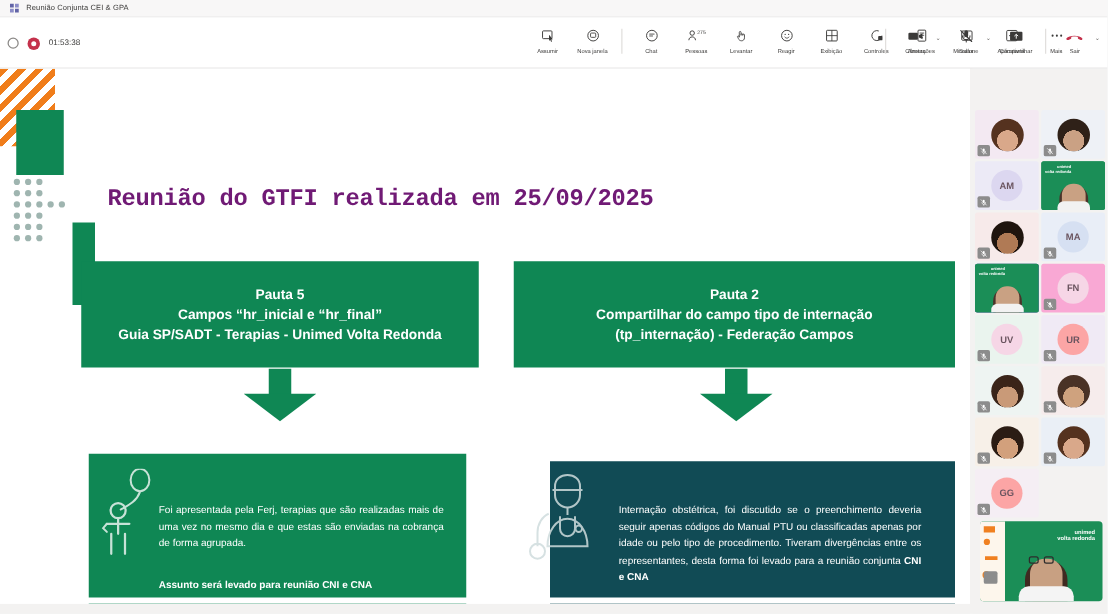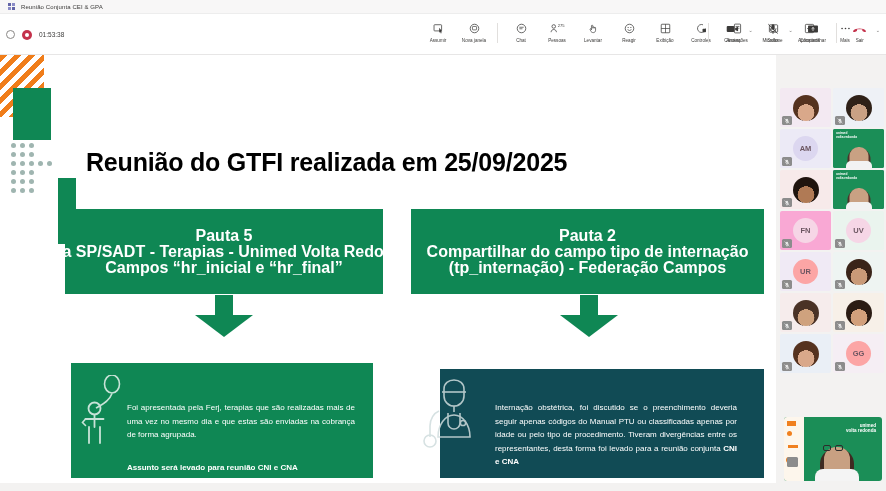--- a/index.html
+++ b/index.html
@@ -67,29 +67,29 @@
   }
   .deco-green1 { position: absolute; left: 13px; top: 33px; width: 38px; height: 52px; background: #0f8754; }
   .deco-green2 { position: absolute; left: 58px; top: 123px; width: 18px; height: 66px; background: #0f8754; }
   .deco-dots { position: absolute; left: 11px; top: 88px; width: 46px; height: 50px; }
   .deco-dots span { position: absolute; width: 5px; height: 5px; border-radius: 50%; background: #9fb5b0; }
   .deco-dots span.hollow { background: transparent; border: 1.1px solid #ffffff; width: 5px; height: 5px; }
   .deco-bottomline { position: absolute; left: 0; bottom: 0; width: 776px; height: 5px; background: #ffffff; }
 
   .slide-title {
     position: absolute; left: 86px; top: 93px;
-    font-size: 25px; font-weight: bold; color: #000000; letter-spacing: -0.2px;
+    font-size: 19px; font-weight: bold; color: #701a75; letter-spacing: -0.2px; font-family: Liberation Mono, monospace;
   }
 
   .pauta-box {
     position: absolute; background: #0f8754; color: #ffffff;
     display: flex; flex-direction: column; align-items: center; justify-content: center;
     text-align: center; padding: 6px 10px;
   }
-  .pauta-box .ln { font-size: 16px; font-weight: bold; line-height: 16px; white-space: nowrap; }
+  .pauta-box .ln { font-size: 11px; font-weight: bold; line-height: 16px; white-space: nowrap; }
   #pauta5 { left: 65px; top: 154px; width: 318px; height: 85px; }
   #pauta6 { left: 411px; top: 154px; width: 353px; height: 85px; }
 
   .arrow { position: absolute; width: 58px; height: 42px; }
   .arrow .shaft { position: absolute; left: 20px; top: 0; width: 18px; height: 22px; background: #0f8754; }
   .arrow .head {
     position: absolute; left: 0; top: 20px; width: 0; height: 0;
     border-left: 29px solid transparent; border-right: 29px solid transparent;
     border-top: 22px solid #0f8754;
   }
@@ -108,21 +108,21 @@
   #tbox1 .tb-bold { position: absolute; left: 56px; top: 98px; width: 240px;
      font-size: 8px; font-weight: bold; line-height: 13px; }
   #tbox2 .tb-para { left: 55px; top: 32px; width: 242px; }
   #tbox2 .inline-bold { font-weight: bold; }
 
   .icon-person { position: absolute; left: 8px; top: 12px; width: 54px; height: 78px; opacity: .85; }
   .icon-doc { position: absolute; left: -22px; top: 10px; width: 72px; height: 78px; opacity: .85; }
 
   
   .rail { position: absolute; left: 778px; top: 55px; width: 108px; height: 436px; background: #f3f2f1; }
-  .grid { position: absolute; left: 2px; top: 33px; width: 104px; display: flex; flex-wrap: wrap; gap: 2px; }
+  .grid { position: absolute; left: 2px; top: 33px; width: 104px; display: flex; flex-wrap: wrap; gap: 2px; text-align: right; }
   .tile {
     width: 51px; height: 39px; border-radius: 2px; position: relative; overflow: hidden;
     display: flex; align-items: center; justify-content: center;
   }
   .tile.active { outline: 1.5px solid #6264a7; outline-offset: -1.5px; }
   .av-circle {
     width: 25px; height: 25px; border-radius: 50%;
     display: flex; align-items: center; justify-content: center;
     font-size: 7.5px; color: #6b5560; font-weight: 600;
   }
@@ -403,22 +403,22 @@
           <span style="left:18px;top:36px"></span>
         <span style="left:0px;top:45px"></span>
           <span style="left:9px;top:45px"></span>
           <span style="left:18px;top:45px"></span>
       </div>
 
       <h1 class="slide-title">Reunião do GTFI realizada em 25/09/2025</h1>
 
       <div class="pauta-box" id="pauta5">
         <div class="ln">Pauta 5</div>
+        <div class="ln">Campos “hr_inicial e “hr_final”</div>
         <div class="ln">Guia SP/SADT - Terapias - Unimed Volta Redonda</div>
-        <div class="ln">Campos “hr_inicial e “hr_final”</div>
       </div>
 
       <div class="pauta-box" id="pauta6">
         <div class="ln">Pauta 2</div>
         <div class="ln">Compartilhar do campo tipo de internação</div>
         <div class="ln">(tp_internação) - Federação Campos</div>
       </div>
 
       <div class="arrow" id="arrow1">
         <span class="shaft"></span>
@@ -506,20 +506,30 @@
         <div class="tile" style="background: rgb(247, 234, 234);">
           <div class="ph" style="background: radial-gradient(circle at 50% 68%, rgb(176, 122, 85) 0px, rgb(176, 122, 85) 38%, rgb(31, 20, 14) 39%, rgb(31, 20, 14) 100%);"></div>
           <div class="mutebadge">
             <svg viewBox="0 0 16 16">
               <rect x="6" y="2" width="4" height="7" rx="2" fill="#fff"></rect>
               <path d="M4 8a4 4 0 008 0M8 12v2" fill="none" stroke="#fff" stroke-width="1.4" stroke-linecap="round"></path>
               <path d="M2.4 2.2l11.4 11.4" stroke="#fff" stroke-width="1.5" stroke-linecap="round"></path>
             </svg>
           </div>
         </div>
+        <div class="tile" style="background: rgb(233, 238, 247);">
+          <div class="av-circle" style="background: rgb(214, 224, 242);">MA</div>
+          <div class="mutebadge">
+            <svg viewBox="0 0 16 16">
+              <rect x="6" y="2" width="4" height="7" rx="2" fill="#fff"></rect>
+              <path d="M4 8a4 4 0 008 0M8 12v2" fill="none" stroke="#fff" stroke-width="1.4" stroke-linecap="round"></path>
+              <path d="M2.4 2.2l11.4 11.4" stroke="#fff" stroke-width="1.5" stroke-linecap="round"></path>
+            </svg>
+          </div>
+        </div>
         <div class="tile active" style="background: rgb(27, 142, 87);">
           <div class="vb">
             <span class="wm">unimed<br>volta redonda</span>
             <span class="hair"></span>
             <span class="face"></span>
             <span class="shirt"></span>
           </div>
         </div>
         <div class="tile" style="background: #f9a8d4;">
           <div class="av-circle" style="background: rgb(246, 214, 230);">FN</div>

